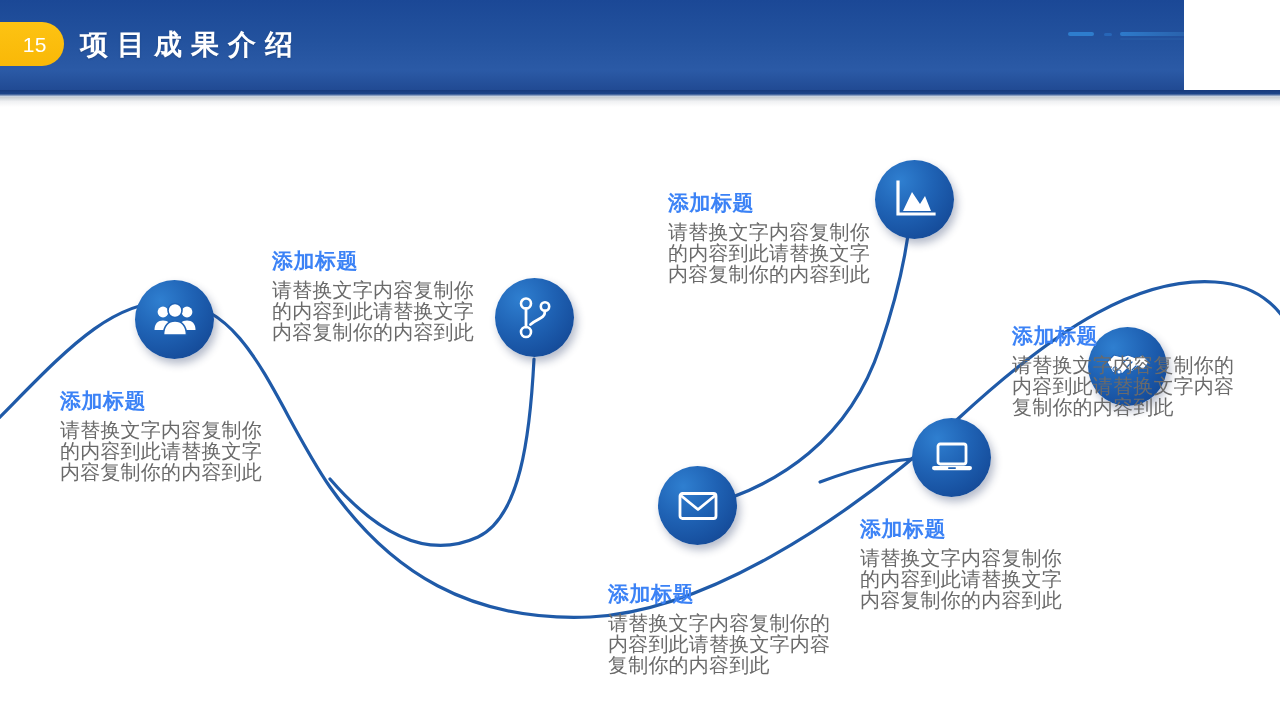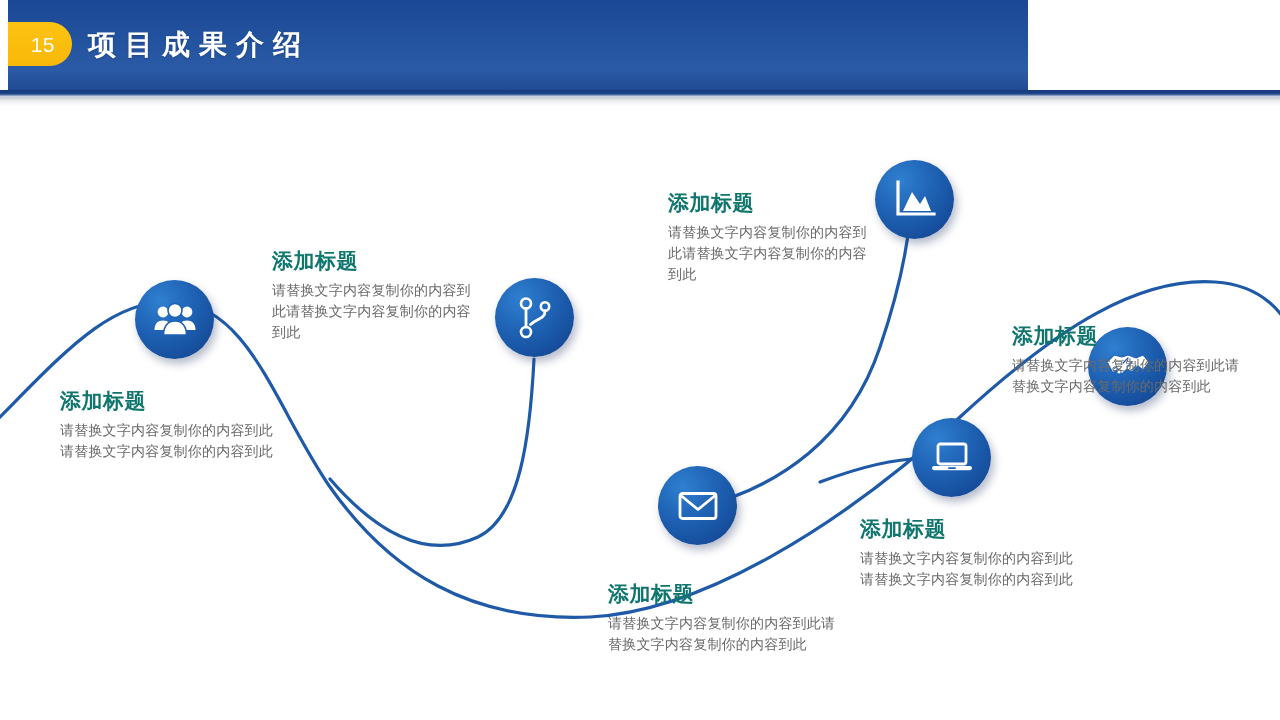--- a/index.html
+++ b/index.html
@@ -6,21 +6,21 @@
   html,body { width:1280px; height:720px; }
   body {
     font-family:"Liberation Sans","DejaVu Sans",sans-serif;
     background:#ffffff;
     overflow:hidden;
     position:relative;
   }
 
   
   #header {
-    position:absolute; left:8px; top:0; width:1020px; height:90px;
+    position:absolute; left:0; top:0; width:1184px; height:90px;
     background:linear-gradient(180deg,#1b4896 0%,#23529e 45%,#2b5aa6 78%,#214a93 100%);
     overflow:hidden;
   }
   #header-underline {
     position:absolute; left:0; top:90px; width:1280px; height:7px;
     background:linear-gradient(180deg,#17397c 0%,#1d4489 55%,#e9ecf0 100%);
   }
   #header-shadow {
     position:absolute; left:0; top:97px; width:1280px; height:10px;
     background:linear-gradient(180deg,rgba(120,130,145,0.42) 0%,rgba(160,168,180,0.16) 45%,rgba(255,255,255,0) 100%);
@@ -56,25 +56,25 @@
     position:absolute; border-radius:50%;
     background:radial-gradient(circle at 32% 26%,#2f7fd0 0%,#1f62b4 42%,#17509f 72%,#123f86 100%);
     box-shadow:3px 5px 9px rgba(25,45,90,0.32);
     display:flex; align-items:center; justify-content:center;
   }
   .node svg { display:block; }
 
   
   .tb { position:absolute; }
   .tb-title {
-    font-size:21px; font-weight:bold; color:#0f766e;
+    font-size:21px; font-weight:bold; color:#3b82f6;
     line-height:28px; letter-spacing:0.5px; margin-bottom:5px;
   }
   .tb-body {
-    font-size:14px; color:#6a6a6a; line-height:21px; letter-spacing:0.2px;
+    font-size:20px; color:#6a6a6a; line-height:21px; letter-spacing:0.2px;
   }
 </style>
 </head>
 <body>
 
 <div id="header">
   <div id="page-badge">
     <span>15</span>
   </div>
   <div id="header-title">项目成果介绍</div>

